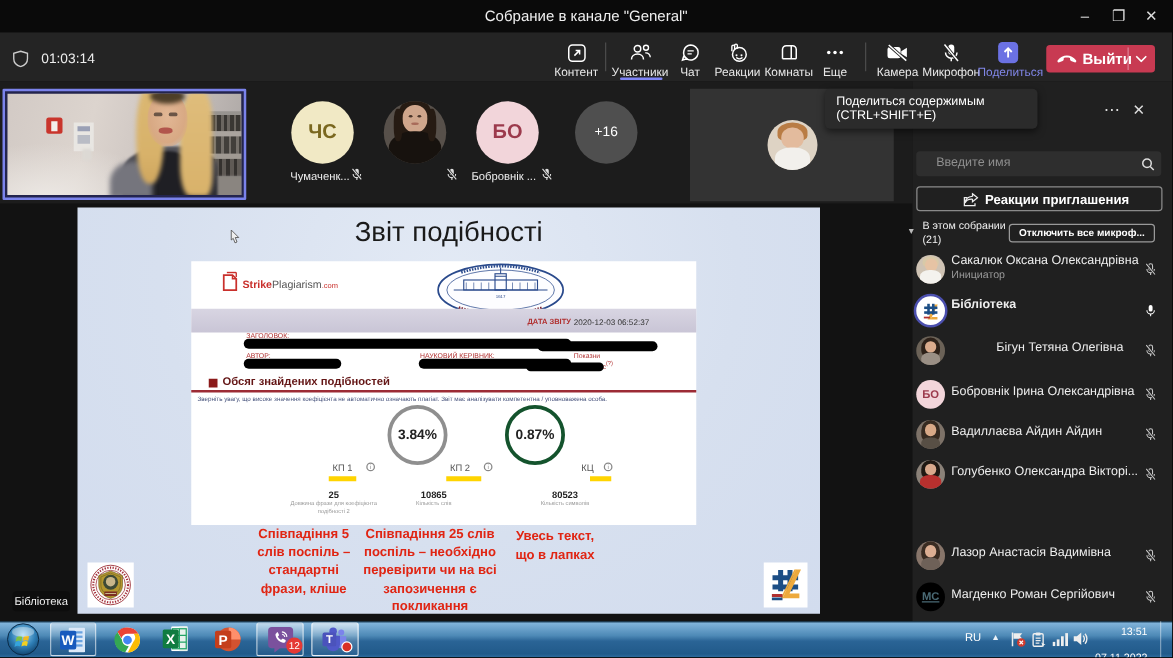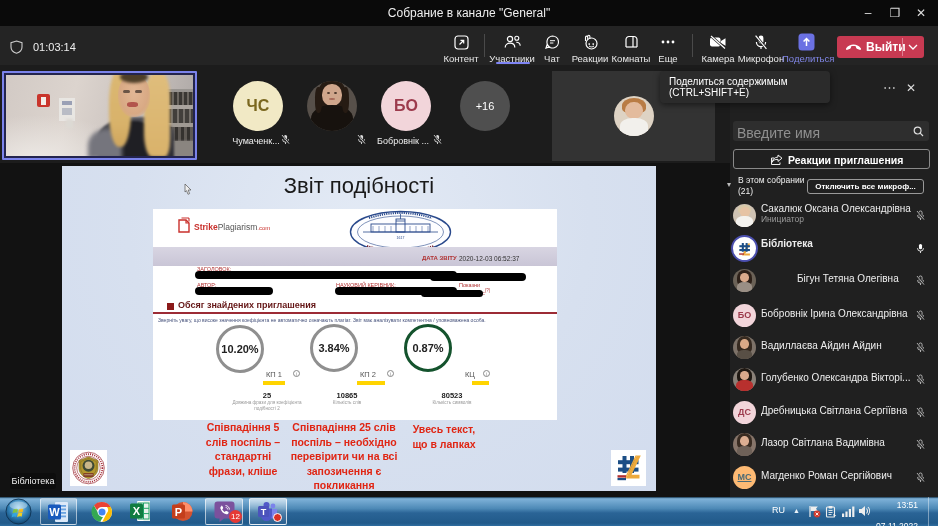--- a/index.html
+++ b/index.html
@@ -281,25 +281,24 @@
         <div class="abs" style="left:42px;top:62px;width:262px;height:8px;background:#000;border-radius:4px;"></div>
         <div class="abs" style="left:277px;top:64px;width:96px;height:8px;background:#000;border-radius:4px;"></div>
         <div class="abs" style="left:44px;top:73px;font-size:5.5px;color:#b03030;">АВТОР:</div>
         <div class="abs" style="left:42px;top:78px;width:78px;height:8px;background:#000;border-radius:4px;"></div>
         <div class="abs" style="left:183px;top:72.5px;font-size:5.5px;color:#b03030;">НАУКОВИЙ КЕРІВНИК:</div>
         <div class="abs" style="left:182px;top:78px;width:122px;height:8px;background:#000;border-radius:4px;"></div>
         <div class="abs" style="left:306px;top:73px;font-size:5.5px;color:#b03030;line-height:6px;">Показни<br>кількість с<sup>(?)</sup></div>
         <div class="abs" style="left:268px;top:81px;width:62px;height:7px;background:#000;border-radius:3.5px;"></div>
         
         <div class="abs" style="left:14px;top:94px;width:7px;height:7px;background:#8b1a1a;"></div>
-        <div class="abs" style="left:25px;top:91px;font-size:9px;font-weight:bold;color:#641616;">Обсяг знайдених приглашения</div>
+        <div class="abs" style="left:25px;top:91px;font-size:9px;font-weight:bold;color:#641616;">Обсяг знайдених подібностей</div>
         <div class="abs" style="left:0;top:103px;width:404px;height:2px;background:#9c2b35;"></div>
         <div class="abs" style="left:5px;top:108px;width:396px;font-size:5px;color:#33406e;opacity:.9;">Зверніть увагу, що високе значення коефіцієнта не автоматично означають плагіат. Звіт має аналізувати компетентна / уповноважена особа.</div>
         
-        <div class="abs" style="left:63px;top:116px;width:48px;height:48px;border:3px solid #8f8f8f;border-radius:50%;background:#fff;display:flex;align-items:center;justify-content:center;font-size:11px;font-weight:bold;color:#222;">10.20%</div>
         <div class="abs" style="left:157px;top:115px;width:48px;height:48px;border:3px solid #8f8f8f;border-radius:50%;background:#fff;display:flex;align-items:center;justify-content:center;font-size:11px;font-weight:bold;color:#222;">3.84%</div>
         <div class="abs" style="left:251px;top:115px;width:48px;height:48px;border:3px solid #14532d;border-radius:50%;background:#fff;display:flex;align-items:center;justify-content:center;font-size:11px;font-weight:bold;color:#222;">0.87%</div>
         <div class="abs" style="left:113px;top:161px;font-size:7.5px;color:#555;">КП 1</div>
         <div class="abs" style="left:207px;top:161px;font-size:7.5px;color:#555;">КП 2</div>
         <div class="abs" style="left:312px;top:161px;font-size:7.5px;color:#555;">КЦ</div>
         <div class="abs" style="left:140px;top:161px;width:7px;height:7px;border:1px solid #888;border-radius:50%;color:#888;font-size:5px;text-align:center;line-height:7px;">i</div>
         <div class="abs" style="left:234px;top:161px;width:7px;height:7px;border:1px solid #888;border-radius:50%;color:#888;font-size:5px;text-align:center;line-height:7px;">i</div>
         <div class="abs" style="left:330px;top:161px;width:7px;height:7px;border:1px solid #888;border-radius:50%;color:#888;font-size:5px;text-align:center;line-height:7px;">i</div>
         <div class="abs" style="left:110px;top:172px;width:22px;height:4px;background:#ffd400;"></div>
         <div class="abs" style="left:204px;top:172px;width:28px;height:4px;background:#ffd400;"></div>
@@ -342,21 +341,21 @@
           <rect x="6.5" y="28" width="8.5" height="2.2" fill="#1c4e85"></rect>
         </svg>
       </div>
     </div>
     <div class="abs" style="left:10px;top:310px;width:46px;height:16px;background:#0d0d0d;border-radius:3px;color:#f0f0f0;font-size:9px;text-align:center;line-height:16px;">Бібліотека</div>
   </div>
   <div class="abs" id="sidebar">
     <div class="abs" style="left:153px;top:15px;color:#ddd;font-size:13px;letter-spacing:1px;">⋯</div>
     <div class="abs" style="left:176px;top:16px;color:#ddd;font-size:12px;">✕</div>
     <div class="abs" style="left:3px;top:56px;width:196px;height:20px;background:#2e2e2e;border-radius:3px;">
-      <div class="abs" style="left:4px;top:4px;color:#8f8f8f;font-size:14px;">Введите имя</div>
+      <div class="abs" style="left:16px;top:4px;color:#8f8f8f;font-size:10px;">Введите имя</div>
       <svg class="abs" style="left:180px;top:5px;" width="11" height="11" viewBox="0 0 11 11">
           <circle cx="4.6" cy="4.6" r="3.4" fill="none" stroke="#ddd" stroke-width="1.2"></circle>
           <line x1="7.2" y1="7.2" x2="10" y2="10" stroke="#ddd" stroke-width="1.2"></line>
         </svg>
     </div>
     <div class="abs" style="left:3px;top:84px;width:197px;height:20px;border:1px solid #8a8a8a;border-radius:3px;">
       <svg class="abs" style="left:36px;top:4px;" width="13" height="12" viewBox="0 0 13 12">
           <path d="M8 1 l4 3.2 -4 3.2 v-2 C5 5.2 3 6.2 2 8.4 2.2 5.4 4.6 3.4 8 3 Z" fill="none" stroke="#eee" stroke-width="1"></path>
           <path d="M10 8.5 V10.5 H1.5 V4 H4" fill="none" stroke="#eee" stroke-width="1"></path>
         </svg>
@@ -456,50 +455,39 @@
       <div class="abs pname" style="top:9px;">Голубенко Олександра Вікторі...</div>
       <svg class="abs pmic" style="top:11px;" width="11" height="11" viewBox="0 0 16 17">
           <rect x="5.6" y="1.5" width="4.8" height="8.2" rx="2.4" fill="none" stroke="#ccc" stroke-width="1.3"></rect>
           <path d="M3.4 8 a4.6 4.6 0 0 0 9.2 0" fill="none" stroke="#ccc" stroke-width="1.3"></path>
           <line x1="8" y1="12.6" x2="8" y2="15.5" stroke="#ccc" stroke-width="1.3"></line>
           <line x1="2.6" y1="1.6" x2="13.4" y2="14.8" stroke="#202020" stroke-width="3"></line>
           <line x1="2.6" y1="1.6" x2="13.4" y2="14.8" stroke="#ccc" stroke-width="1.3"></line>
         </svg>
     </div>
 
-    <div class="abs prow" style="top:330.5px;">
-      <div class="abs pav" style="background:#f2d5da;color:#9c3a4c;">ДС</div>
-      <div class="abs pname" style="top:9px;">Дребницька Світлана Сергіївна</div>
-      <svg class="abs pmic" style="top:11px;" width="11" height="11" viewBox="0 0 16 17">
-          <rect x="5.6" y="1.5" width="4.8" height="8.2" rx="2.4" fill="none" stroke="#ccc" stroke-width="1.3"></rect>
-          <path d="M3.4 8 a4.6 4.6 0 0 0 9.2 0" fill="none" stroke="#ccc" stroke-width="1.3"></path>
-          <line x1="8" y1="12.6" x2="8" y2="15.5" stroke="#ccc" stroke-width="1.3"></line>
-          <line x1="2.6" y1="1.6" x2="13.4" y2="14.8" stroke="#202020" stroke-width="3"></line>
-          <line x1="2.6" y1="1.6" x2="13.4" y2="14.8" stroke="#ccc" stroke-width="1.3"></line>
-        </svg>
-    </div>
 
     <div class="abs prow" style="top:362.5px;">
       <div class="abs pav" style="background:#87756a;">
         <div class="abs" style="left:4px;top:0;width:15px;height:16px;background:#3a2c22;border-radius:50% 50% 35% 35%;"></div>
         <div class="abs" style="left:7px;top:3px;width:9px;height:10px;background:#dcae92;border-radius:48%;"></div>
         <div class="abs" style="left:4px;top:13px;width:15px;height:10px;background:#6e6158;border-radius:45% 45% 0 0;"></div>
       </div>
-      <div class="abs pname" style="top:9px;">Лазор Світлана Вадимівна</div>
+      <div class="abs pname" style="top:9px;">Лазор Анастасія Вадимівна</div>
       <svg class="abs pmic" style="top:11px;" width="11" height="11" viewBox="0 0 16 17">
           <rect x="5.6" y="1.5" width="4.8" height="8.2" rx="2.4" fill="none" stroke="#ccc" stroke-width="1.3"></rect>
           <path d="M3.4 8 a4.6 4.6 0 0 0 9.2 0" fill="none" stroke="#ccc" stroke-width="1.3"></path>
           <line x1="8" y1="12.6" x2="8" y2="15.5" stroke="#ccc" stroke-width="1.3"></line>
           <line x1="2.6" y1="1.6" x2="13.4" y2="14.8" stroke="#202020" stroke-width="3"></line>
           <line x1="2.6" y1="1.6" x2="13.4" y2="14.8" stroke="#ccc" stroke-width="1.3"></line>
         </svg>
     </div>
 
     <div class="abs prow" style="top:395.5px;">
-      <div class="abs pav" style="background:#fdba74;color:#4a6a75;text-decoration:underline;">МС</div>
+      <div class="abs pav" style="background:#000000;color:#4a6a75;text-decoration:underline;">МС</div>
       <div class="abs pname" style="top:9px;">Магденко Роман Сергійович</div>
       <svg class="abs pmic" style="top:11px;" width="11" height="11" viewBox="0 0 16 17">
           <rect x="5.6" y="1.5" width="4.8" height="8.2" rx="2.4" fill="none" stroke="#ccc" stroke-width="1.3"></rect>
           <path d="M3.4 8 a4.6 4.6 0 0 0 9.2 0" fill="none" stroke="#ccc" stroke-width="1.3"></path>
           <line x1="8" y1="12.6" x2="8" y2="15.5" stroke="#ccc" stroke-width="1.3"></line>
           <line x1="2.6" y1="1.6" x2="13.4" y2="14.8" stroke="#202020" stroke-width="3"></line>
           <line x1="2.6" y1="1.6" x2="13.4" y2="14.8" stroke="#ccc" stroke-width="1.3"></line>
         </svg>
     </div>
   </div>

